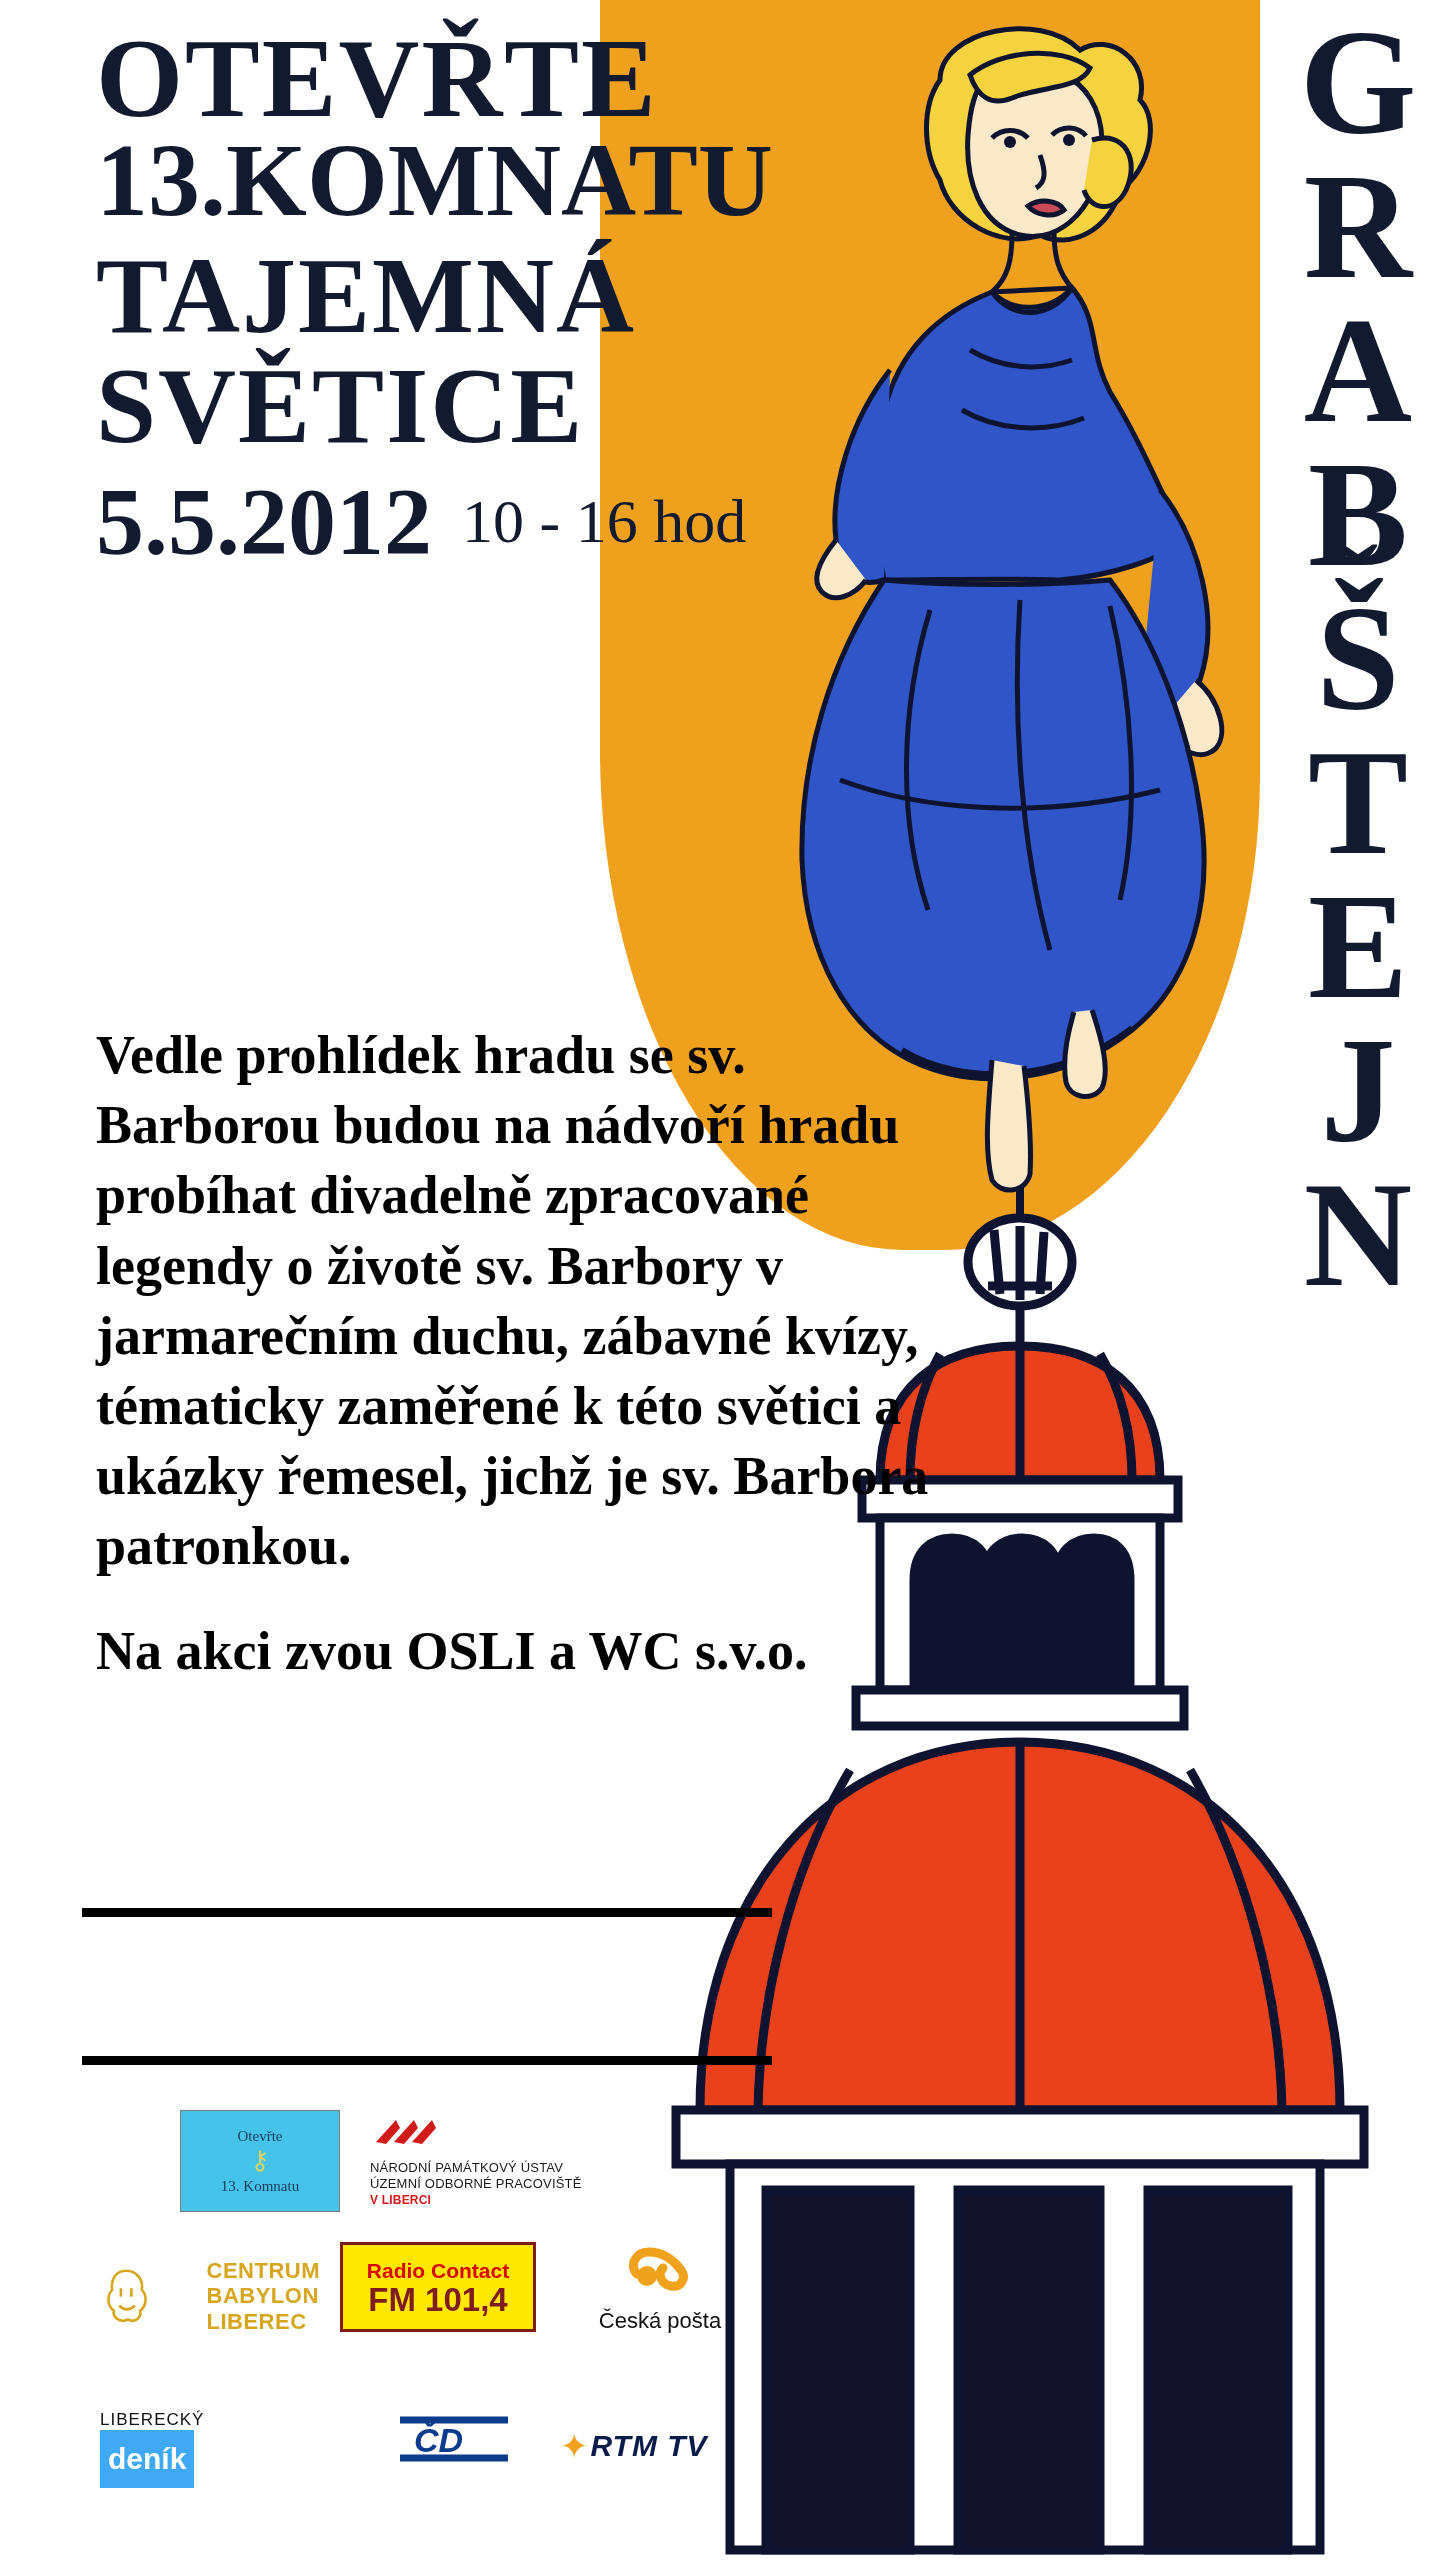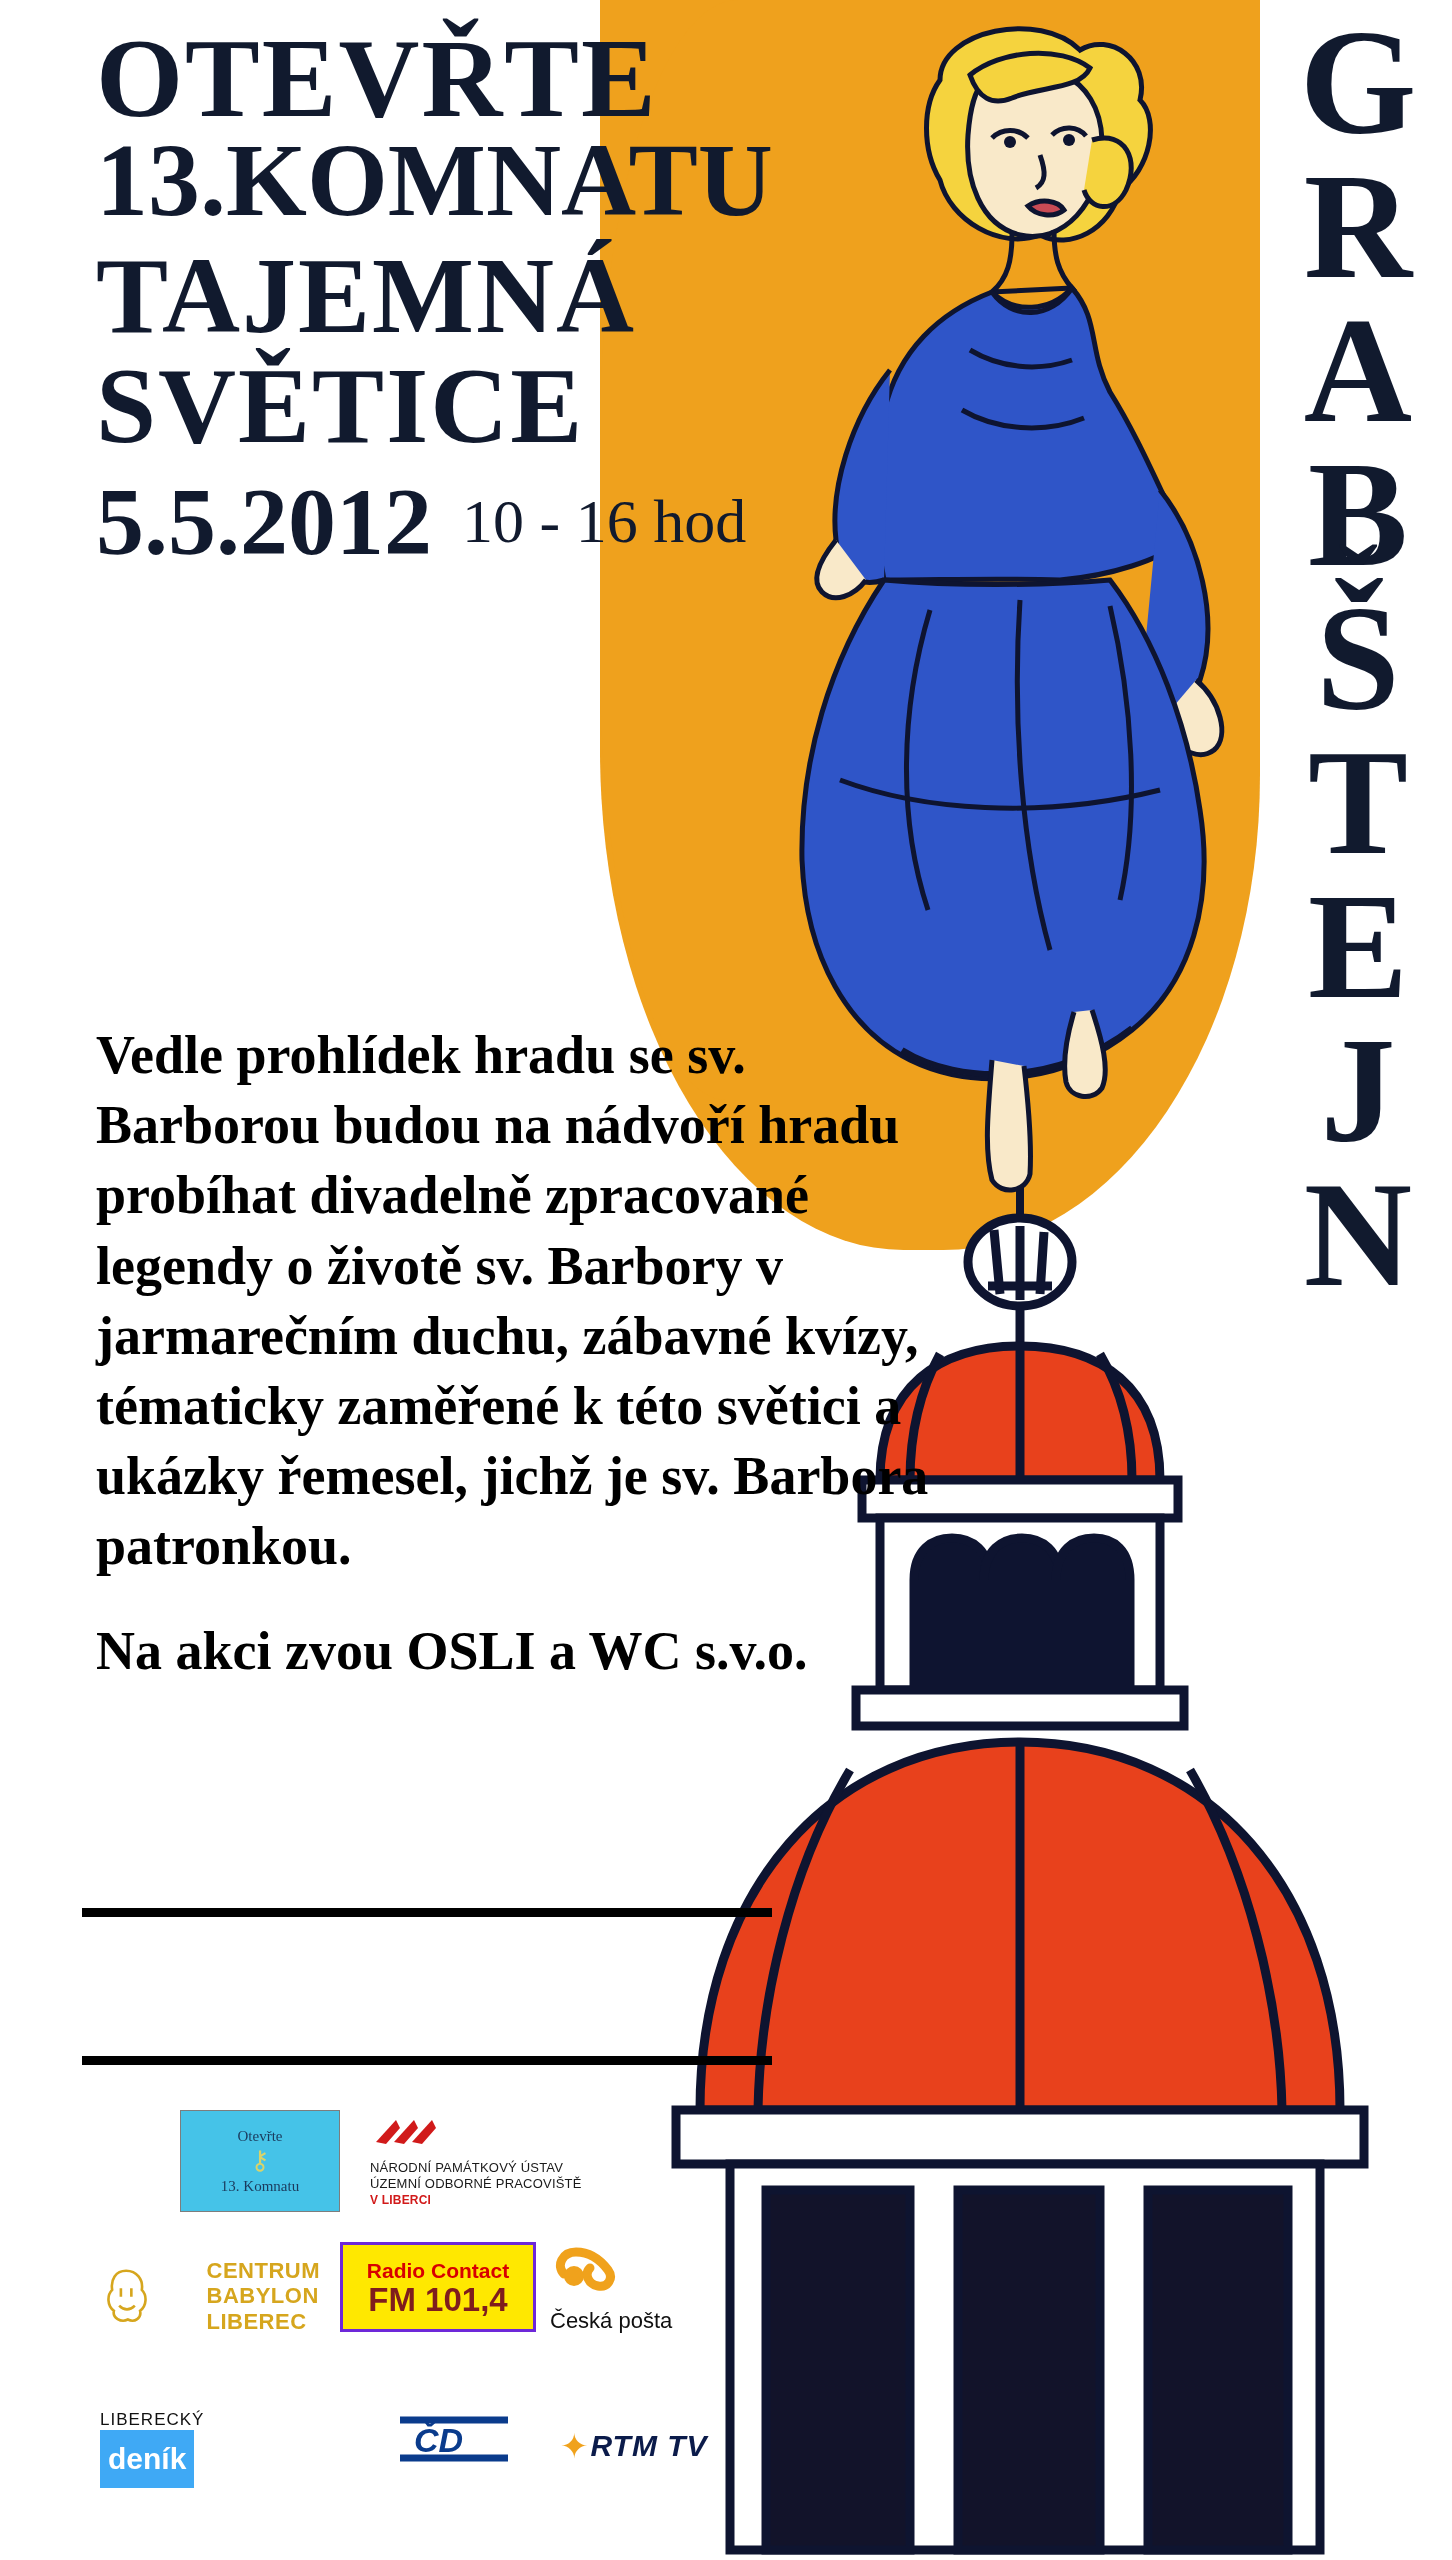--- a/index.html
+++ b/index.html
@@ -172,27 +172,27 @@
   .logo-npu .txt .red { color: #d11a1a; font-weight: bold; font-size: 12px; }
 
   .logo-babylon {
     left: 30px; top: 140px; width: 220px; height: 92px;
     color: #d6a61e; font-family: "Liberation Sans", sans-serif; font-weight: bold;
     font-size: 22px; line-height: 1.15; letter-spacing: .5px;
     display: flex; align-items: center; gap: 46px;
   }
   .logo-radio {
     left: 270px; top: 132px; width: 190px; height: 84px;
-    background: #ffe800; border: 3px solid #6d28d9;
+    background: #ffe800; border: 3px solid #7f1d1d;
     display: flex; flex-direction: column; align-items: center; justify-content: center;
   }
   .logo-radio .rc { color: #d80000; font-family: "Liberation Sans", sans-serif; font-weight: bold; font-size: 21px; }
   .logo-radio .fm { color: #7f1d1d; font-family: "Liberation Sans", sans-serif; font-weight: bold; font-size: 33px; line-height: 1; }
 
-  .logo-posta { left: 480px; top: 130px; width: 180px; height: 100px; }
+  .logo-posta { left: 500px; top: 130px; width: 180px; height: 100px; text-align: center; }
   .logo-posta .cp { font-family: "Liberation Sans", sans-serif; font-size: 22px; color: #111; margin-top: 6px; }
 
   .logo-denik { left: 30px; top: 300px; width: 215px; height: 80px; }
   .logo-denik .lb { font-family: "Liberation Sans", sans-serif; font-size: 17px; color: #111; letter-spacing: 1px; }
   .logo-denik .dn { background: #3fa9f5; color: #fff; font-family: "Liberation Sans", sans-serif; font-weight: bold; font-size: 30px; padding: 12px 8px; display: inline-block; }
 
   .logo-cd { left: 320px; top: 296px; width: 150px; height: 80px; color: #0a3b8c; }
   .logo-rtm { left: 490px; top: 306px; width: 210px; height: 60px; display: flex; align-items: center; }
   .logo-rtm .rtm-text { font-family: "Liberation Sans", sans-serif; font-weight: bold; font-style: italic; font-size: 30px; color: #0b1b4a; letter-spacing: 1px; }
   .logo-rtm .rtm-star { color: #f0a21c; font-size: 34px; margin-right: 2px; }

